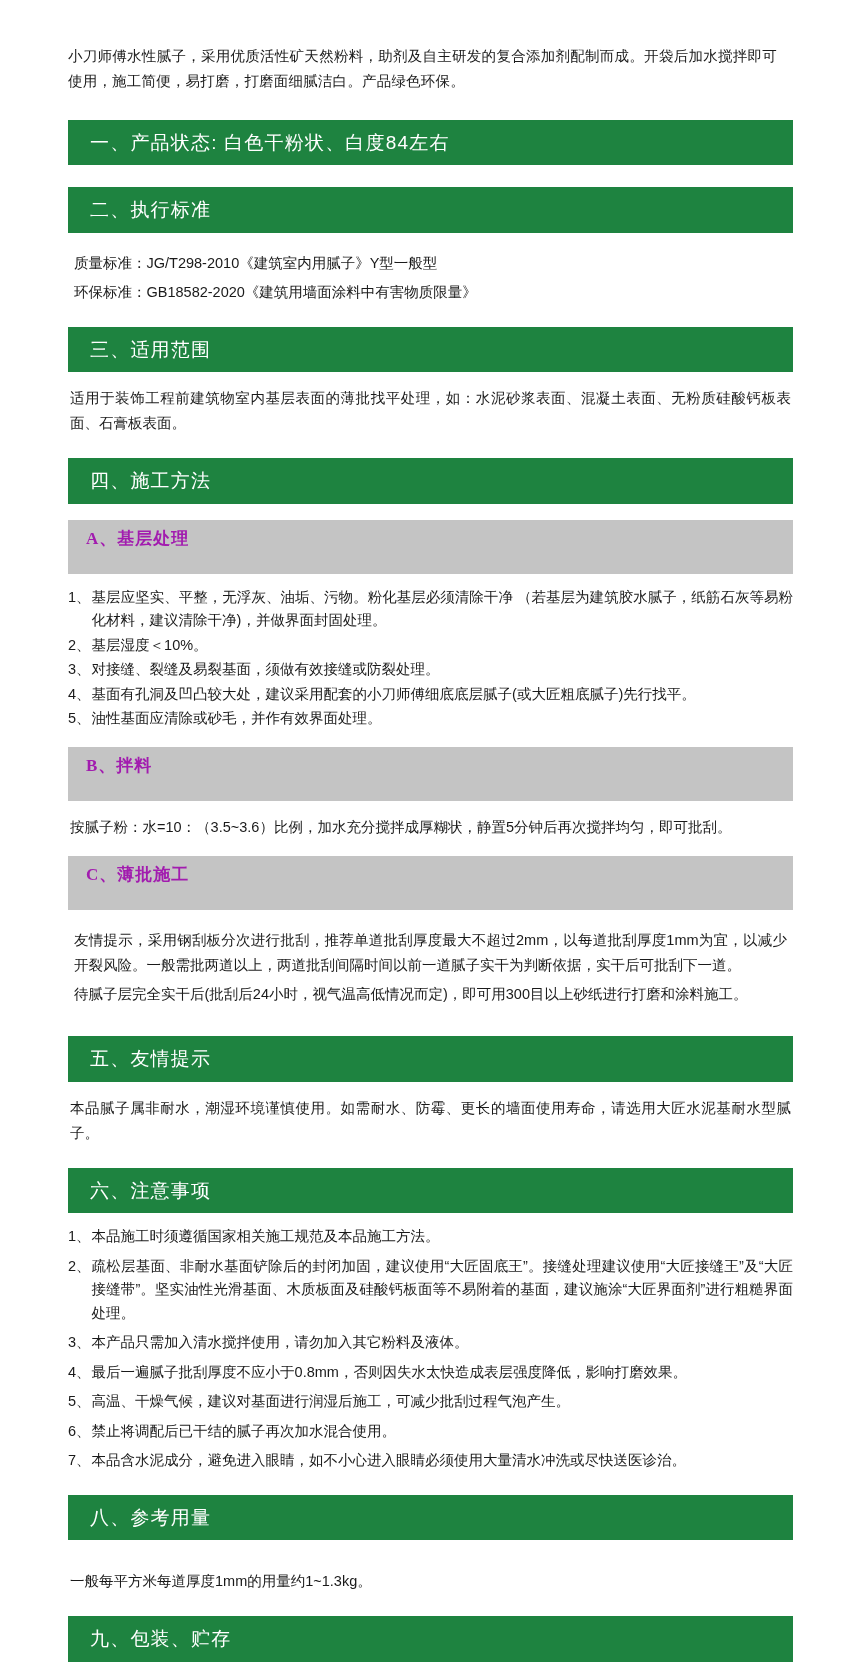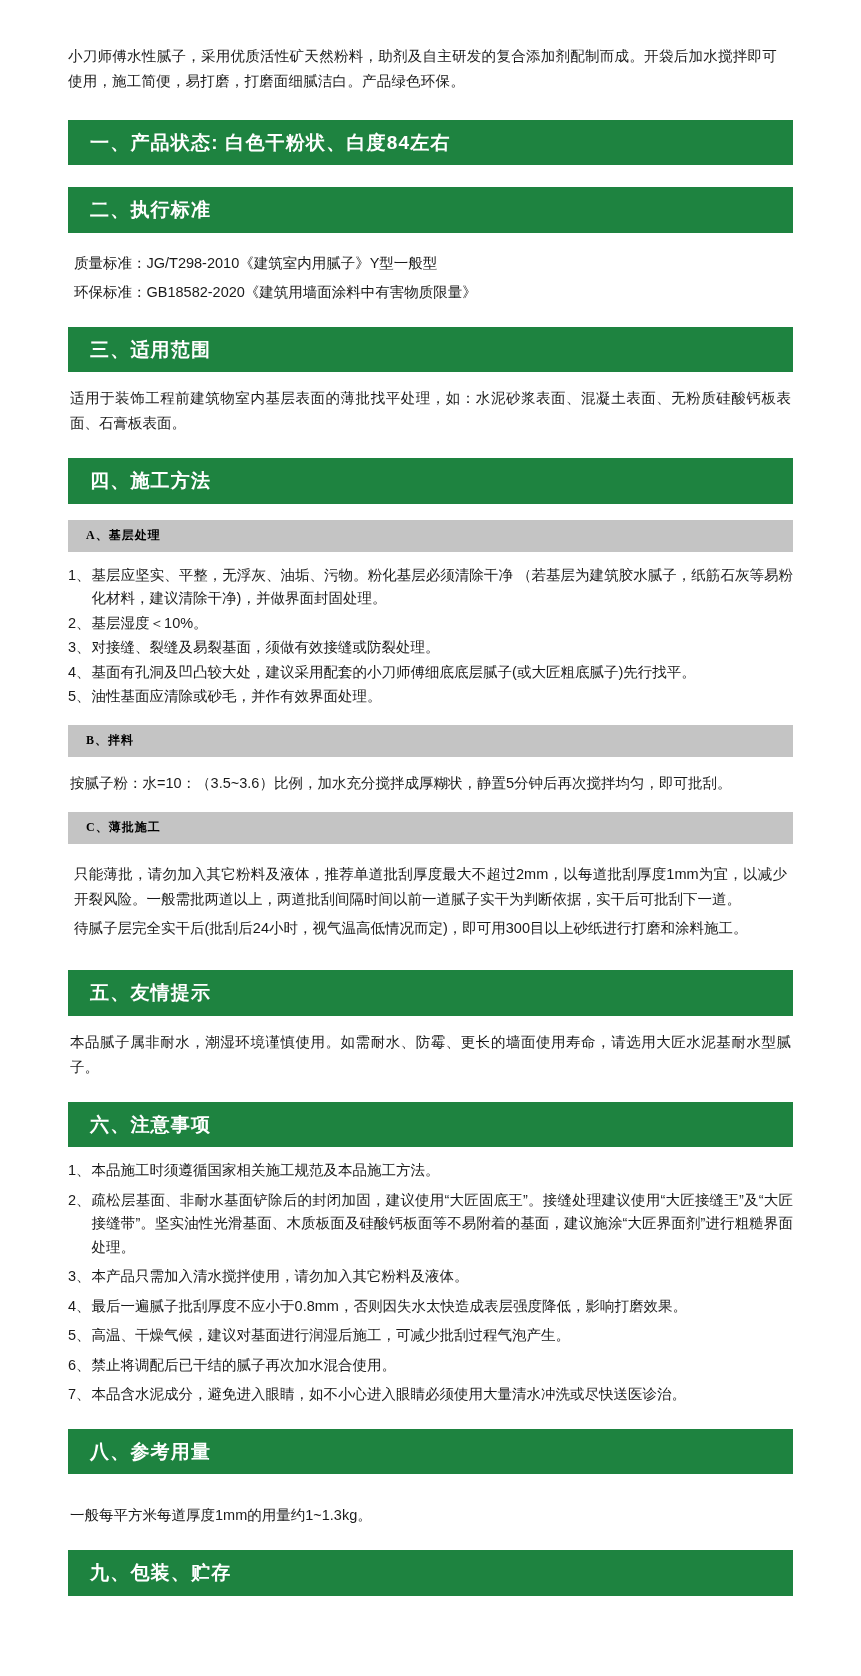--- a/index.html
+++ b/index.html
@@ -25,45 +25,45 @@
     line-height: 1.72;
     letter-spacing: 0.2px;
     text-align: justify;
     margin: 0 16px 26px 0;
     font-weight: 500;
   }
   .green-bar {
     background: #1e8340;
     color: #ffffff;
     font-size: 19px;
-    font-weight: bold;
+    font-weight: normal;
     letter-spacing: 1.2px;
     padding: 9px 0 9px 22px;
     margin: 0 0 0 0;
     line-height: 1.45;
   }
   .sec {
     margin-bottom: 22px;
   }
   .sec-body {
     font-size: 14.5px;
     line-height: 1.72;
     text-align: justify;
     padding: 14px 2px 0 2px;
     font-weight: 500;
   }
   .sec-body.tight {
     padding-top: 29px;
   }
   .gray-bar {
     background: #c4c4c4;
-    color: #000000;
-    font-size: 12px;
+    color: #a21caf;
+    font-size: 17px;
     font-weight: bold;
-    padding: 7px 0 8px 18px;
+    padding: 7px 0 24px 18px;
     letter-spacing: 1px;
     font-family: "Liberation Serif", "DejaVu Serif", serif;
   }
   .sub {
     margin-top: 16px;
   }
   ol.numlist {
     list-style: none;
     margin: 12px 0 0 0;
     padding: 0;
@@ -146,21 +146,21 @@
     </div>
 
     <div class="sub">
       <div class="gray-bar">B、拌料</div>
       <div class="sec-body">按腻子粉：水=10：（3.5~3.6）比例，加水充分搅拌成厚糊状，静置5分钟后再次搅拌均匀，即可批刮。</div>
     </div>
 
     <div class="sub">
       <div class="gray-bar">C、薄批施工</div>
       <div class="sec-body lines">
-        <p>只能薄批，请勿加入其它粉料及液体，推荐单道批刮厚度最大不超过2mm，以每道批刮厚度1mm为宜，以减少开裂风险。一般需批两道以上，两道批刮间隔时间以前一道腻子实干为判断依据，实干后可批刮下一道。</p>
+        <p>友情提示，采用钢刮板分次进行批刮，推荐单道批刮厚度最大不超过2mm，以每道批刮厚度1mm为宜，以减少开裂风险。一般需批两道以上，两道批刮间隔时间以前一道腻子实干为判断依据，实干后可批刮下一道。</p>
         <p>待腻子层完全实干后(批刮后24小时，视气温高低情况而定)，即可用300目以上砂纸进行打磨和涂料施工。</p>
       </div>
     </div>
   </div>
 
   <div class="sec" style="margin-top:30px">
     <div class="green-bar">五、友情提示</div>
     <div class="sec-body">本品腻子属非耐水，潮湿环境谨慎使用。如需耐水、防霉、更长的墙面使用寿命，请选用大匠水泥基耐水型腻子。</div>
   </div>
 

